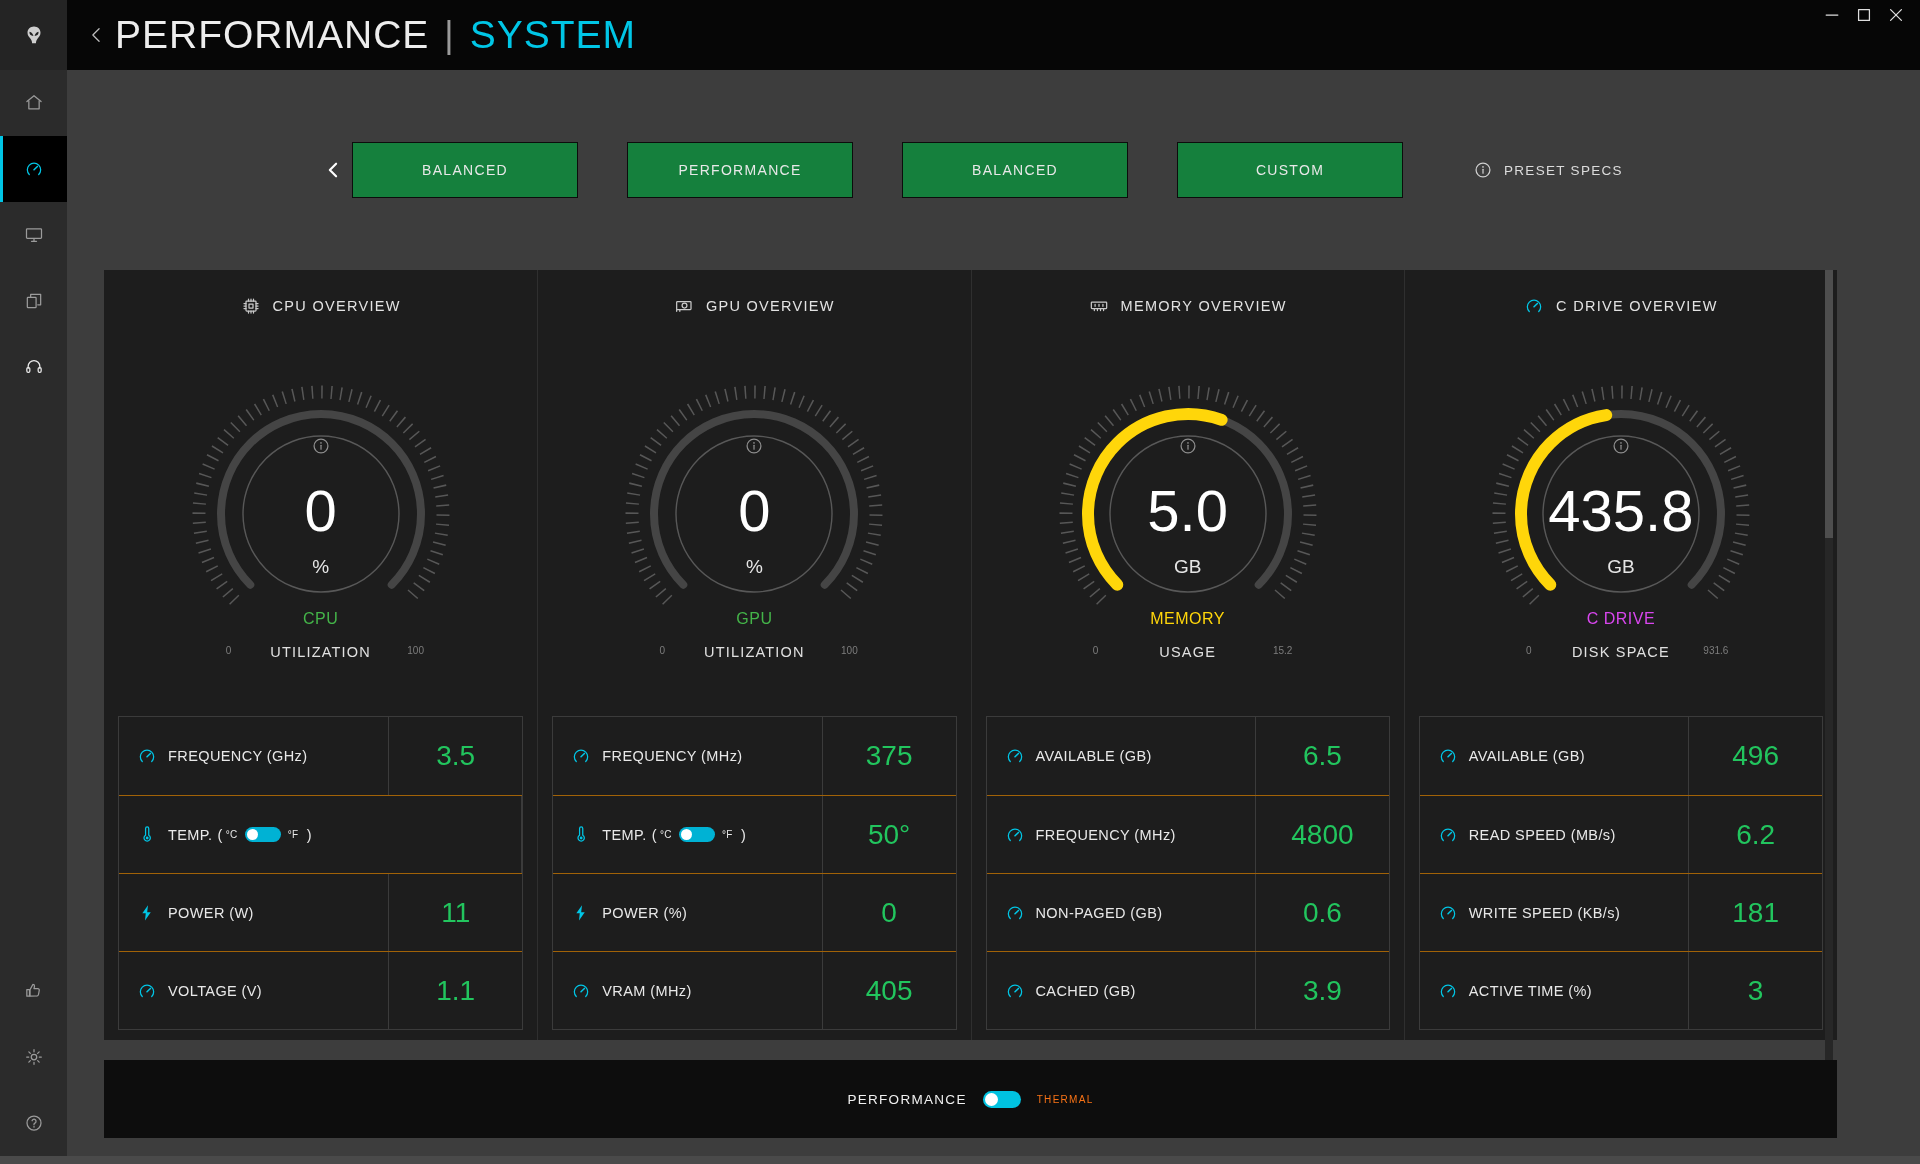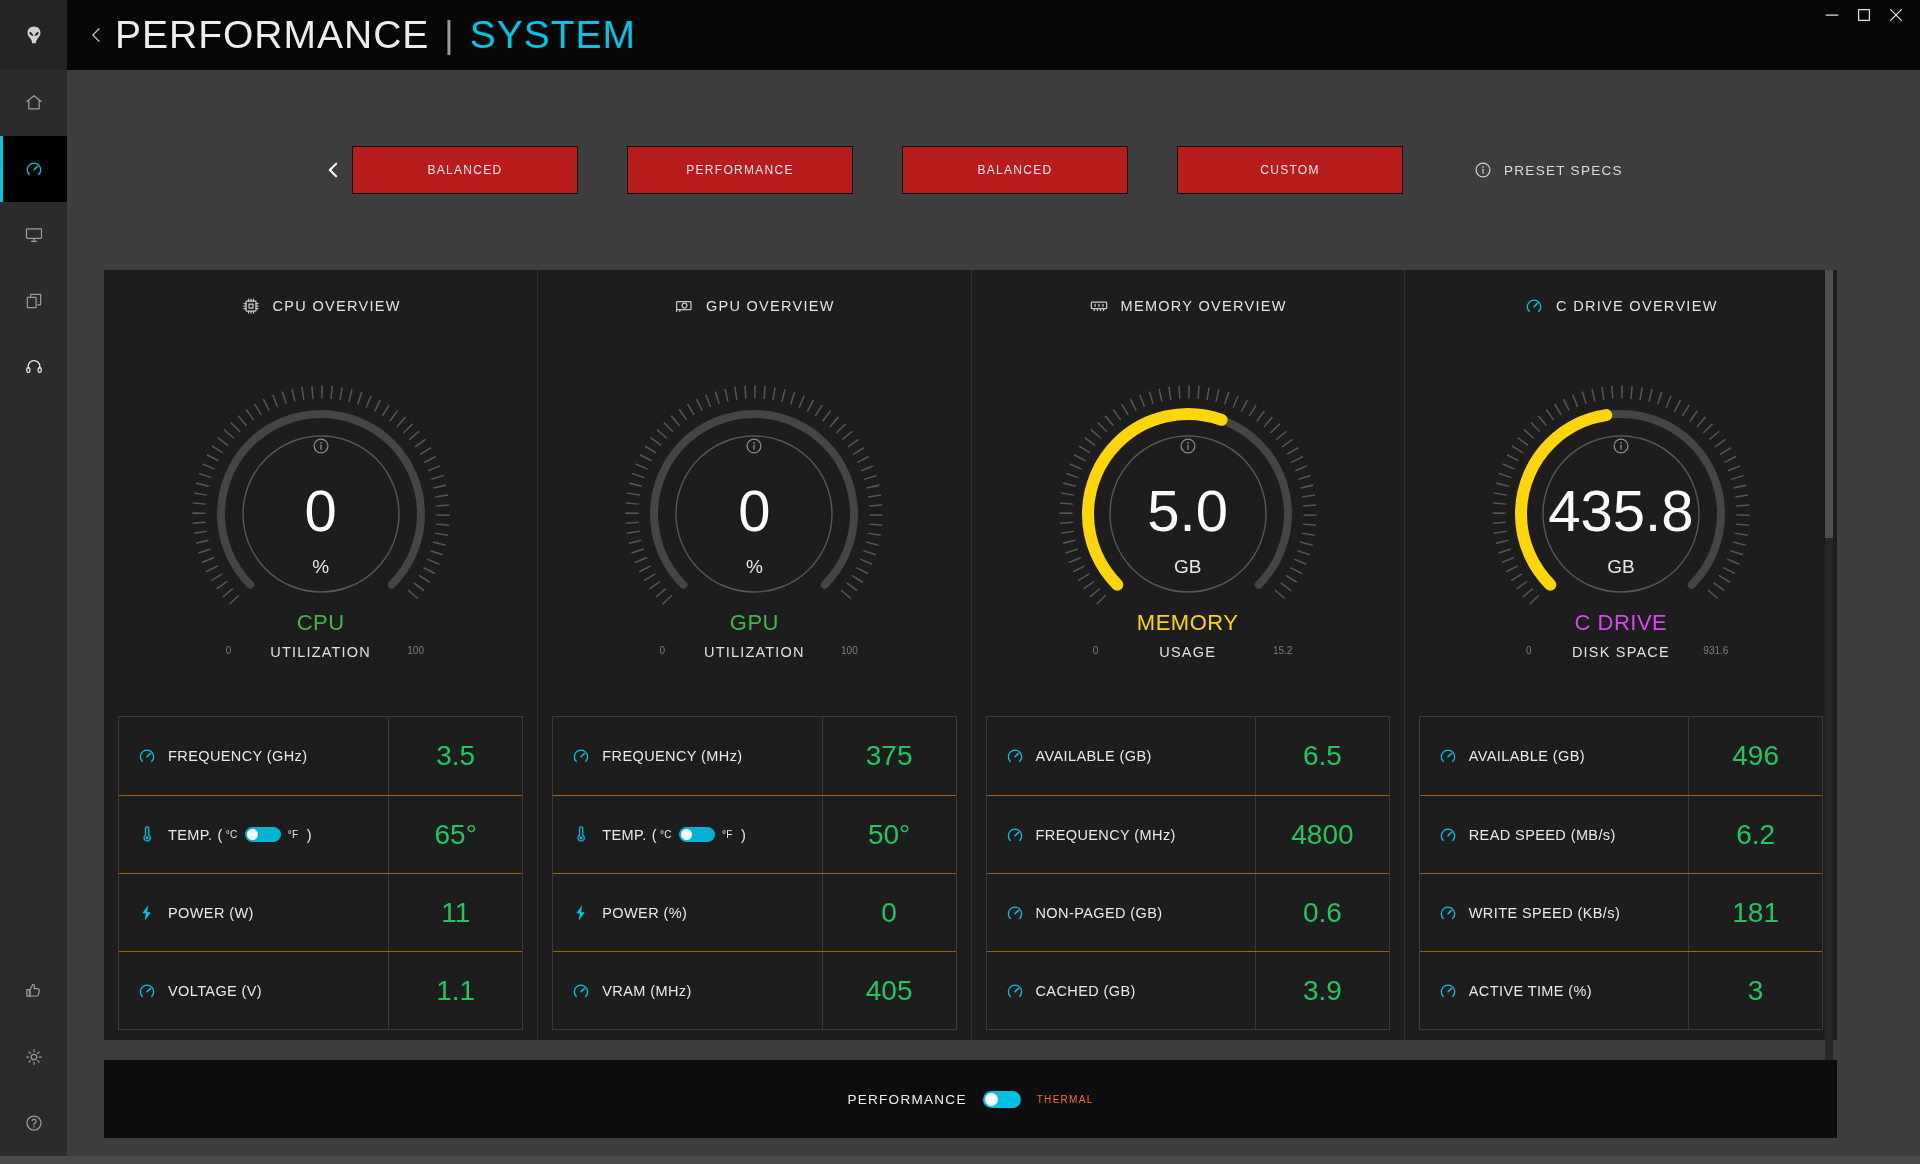--- a/index.html
+++ b/index.html
@@ -34,22 +34,22 @@
   .sb-bottom{margin-top:auto}
 
   
   .main{position:absolute;left:67px;top:70px;width:1853px;height:1086px}
 
   .preset-row{position:absolute;top:72px;left:37px;right:0;height:56px;display:flex;align-items:center}
   .tabs-back{margin-left:220px;color:#fff;cursor:pointer;display:flex}
   .tabs-back svg{width:30px;height:30px}
   .tabs-back svg *{stroke-width:2.6px}
   .tabs{margin-left:8px;display:flex;gap:49px}
-  .tab-btn{width:226px;height:48px;background:#b91c1c;border:1px solid #0c0c0c;color:#e8e8e8;
-    font-size:12px;letter-spacing:1.3px;font-family:"Liberation Sans",sans-serif;cursor:pointer}
+  .tab-btn{width:226px;height:56px;background:#15803d;border:1px solid #0c0c0c;color:#e8e8e8;
+    font-size:14px;letter-spacing:1.3px;font-family:"Liberation Sans",sans-serif;cursor:pointer}
   .preset-specs{display:flex;align-items:center;gap:11px;color:#dcdcdc;font-size:13.5px;
     letter-spacing:1.3px;margin-left:70px;cursor:pointer}
   .preset-specs svg{width:20px;height:20px;color:#cfcfcf}
 
   
   .panel{position:absolute;left:37px;top:200px;width:1733px;height:770px;background:#1d1d1d;
     display:grid;grid-template-columns:repeat(4,1fr)}
   .col{position:relative;overflow:hidden}
   .col + .col{border-left:1px solid #2f2f2f}
   .col-head{display:flex;align-items:center;justify-content:center;gap:12px;padding-top:26px;
@@ -59,21 +59,21 @@
   .col-title{white-space:nowrap}
 
   
   .gauge{position:relative;width:280px;height:300px;margin:58px auto 0}
   .gauge > svg{position:absolute;top:0;left:0}
   .g-info{position:absolute;top:62px;left:50%;transform:translateX(-50%);color:#8e8e8e;cursor:pointer;display:flex}
   .g-info svg{width:21px;height:21px}
   .g-value{position:absolute;top:108px;left:0;width:100%;text-align:center;font-size:58px;
     font-weight:300;color:#fff;line-height:1;white-space:nowrap}
   .g-unit{position:absolute;top:182px;left:0;width:100%;text-align:center;font-size:19px;color:#e6e6e6}
-  .g-label{position:absolute;top:236px;left:0;width:100%;text-align:center;font-size:22px;letter-spacing:.5px}
+  .g-label{position:absolute;top:236px;left:0;width:100%;text-align:center;font-size:16px;letter-spacing:.5px}
   .g-sub{position:absolute;top:270px;left:0;width:100%;text-align:center;font-size:14.5px;color:#e0e0e0;letter-spacing:1.2px}
   .g-min{position:absolute;top:271px;left:12px;width:72px;text-align:center;font-size:10px;color:#7d7d7d}
   .g-max{position:absolute;top:271px;right:2px;width:86px;text-align:center;font-size:10px;color:#7d7d7d}
 
   
   .tbl{margin:42px 14px 8px;border:1px solid #3b3b3b}
   .trow{display:flex;height:78px;border-top:1px solid #a16207;background:#1d1d1d}
   .trow:first-child{border-top:none}
   .cell-l{flex:1 1 67%;display:flex;align-items:center;padding-left:18px;
     border-right:1px solid #3b3b3b;color:#e8e8e8;font-size:14.5px;letter-spacing:.4px;white-space:nowrap}
@@ -310,21 +310,20 @@
                 </span>
                 <span class="lbl">TEMP.</span>
                 <span class="paren">(</span>
                 <span class="unit-s">°C</span>
                 <span class="mini-toggle">
                   <span class="mini-knob"></span>
                 </span>
                 <span class="unit-s">°F</span>
                 <span class="paren">)</span>
               </div>
-              <div class="cell-v">65°</div>
             </div>
             <div class="trow">
               <div class="cell-l">
                 <span class="ricon" data-icon="bolt-icon">
                   <svg viewBox="0 0 24 24" fill="none" stroke="currentColor" stroke-width="1.5" stroke-linecap="round" stroke-linejoin="round">
                     <path d="M13.2 2.8 6.4 12.4h4.1L9.6 21l6.9-9.8h-4.3z" fill="currentColor" stroke="none"></path>
                   </svg>
                 </span>
                 <span class="lbl">POWER (W)</span>
               </div>

